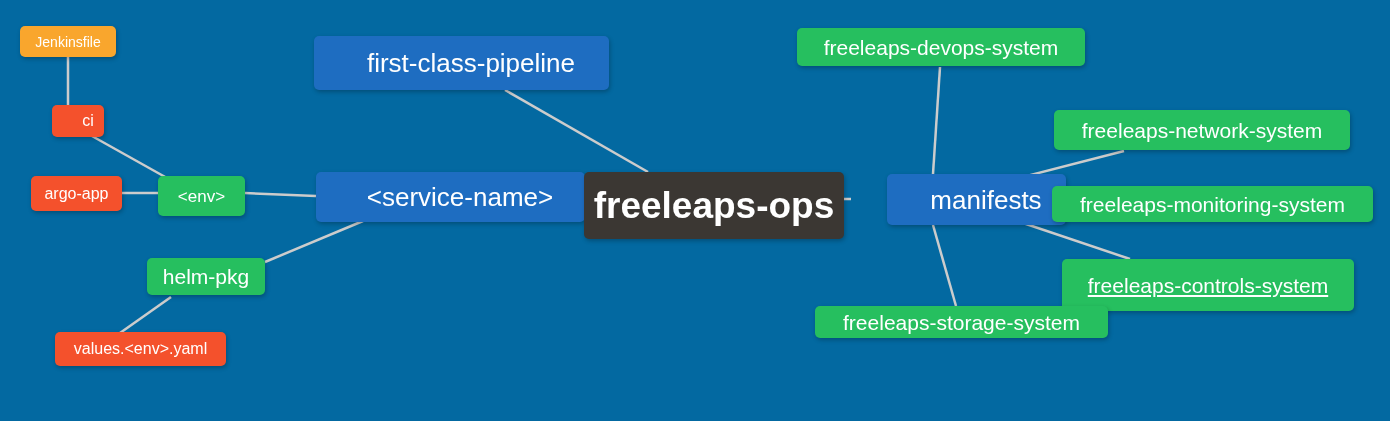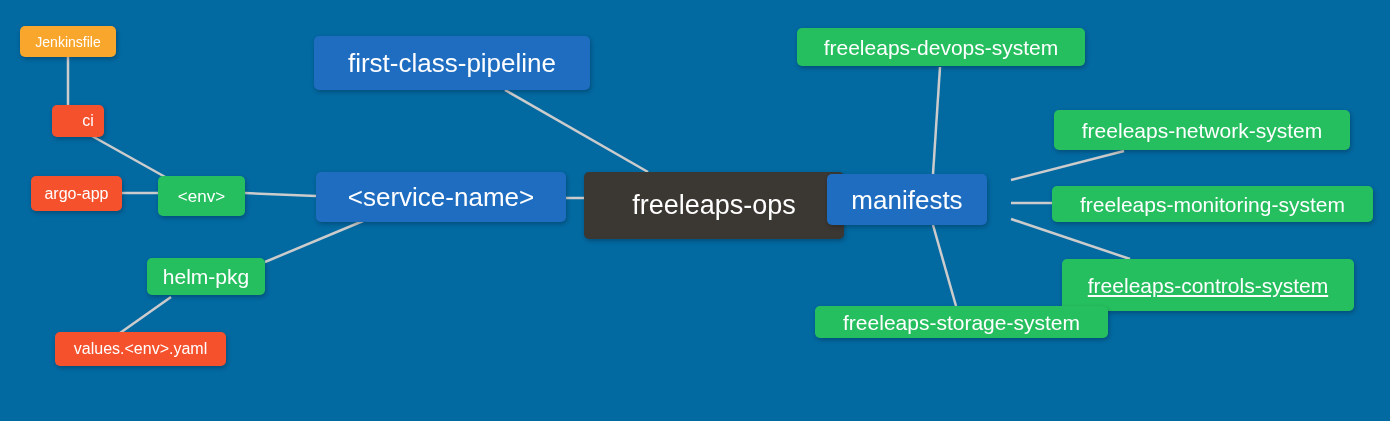--- a/index.html
+++ b/index.html
@@ -31,35 +31,35 @@
     align-items: center;
     justify-content: center;
     color: #ffffff;
     border-radius: 5px;
     box-shadow: 1px 2px 4px rgba(0,0,0,0.25);
     white-space: nowrap;
     cursor: default;
     line-height: 1;
   }
   .d0 { background: #3b3733; }
-  .d1 { background: #1e6dc1; }
+  .d1 { background: #1e6dc1; padding-left: 19px; }
   .d2 { background: #26bf5f; }
   .d3 { background: #f4512c; }
   .d4 { background: #f9a62d; }
 
   .n-jenkinsfile { left: 20px;  top: 26px;  width: 96px;  height: 31px; font-size: 14px; }
   .n-ci          { left: 52px;  top: 105px; width: 32px;  height: 32px; font-size: 16px; padding-left: 20px; }
   .n-argo-app    { left: 31px;  top: 176px; width: 91px;  height: 35px; font-size: 16px; }
   .n-env         { left: 158px; top: 176px; width: 87px;  height: 40px; font-size: 17px; }
   .n-helm-pkg    { left: 147px; top: 258px; width: 118px; height: 37px; font-size: 21px; }
   .n-values      { left: 8px;   top: 332px; width: 171px; height: 34px; font-size: 16px; margin-left: 47px; }
   .n-fcp         { left: 314px; top: 36px;  width: 276px; height: 54px; font-size: 26px; }
   .n-service     { left: 316px; top: 172px; width: 250px; height: 50px; font-size: 26px; }
-  .n-ops         { left: 584px; top: 172px; width: 260px; height: 67px; font-size: 27px; }
-  .n-manifests   { left: 827px; top: 174px; width: 160px; height: 51px; font-size: 26px; }
+  .n-ops         { left: 584px; top: 172px; width: 260px; height: 67px; font-size: 37px; font-weight: bold; }
+  .n-manifests   { left: 887px; top: 174px; width: 160px; height: 51px; font-size: 26px; }
   .n-devops      { left: 797px; top: 28px;  width: 288px; height: 38px; font-size: 21px; }
   .n-network     { left: 1054px;top: 110px; width: 296px; height: 40px; font-size: 21px; }
   .n-monitoring  { left: 1052px;top: 186px; width: 321px; height: 36px; font-size: 21px; }
   .n-controls    { left: 1062px;top: 259px; width: 292px; height: 52px; font-size: 21px; text-decoration: underline; }
   .n-storage     { left: 815px; top: 306px; width: 293px; height: 32px; font-size: 21px; }
 </style>
 </head>
 <body>
 
 <div class="canvas">

